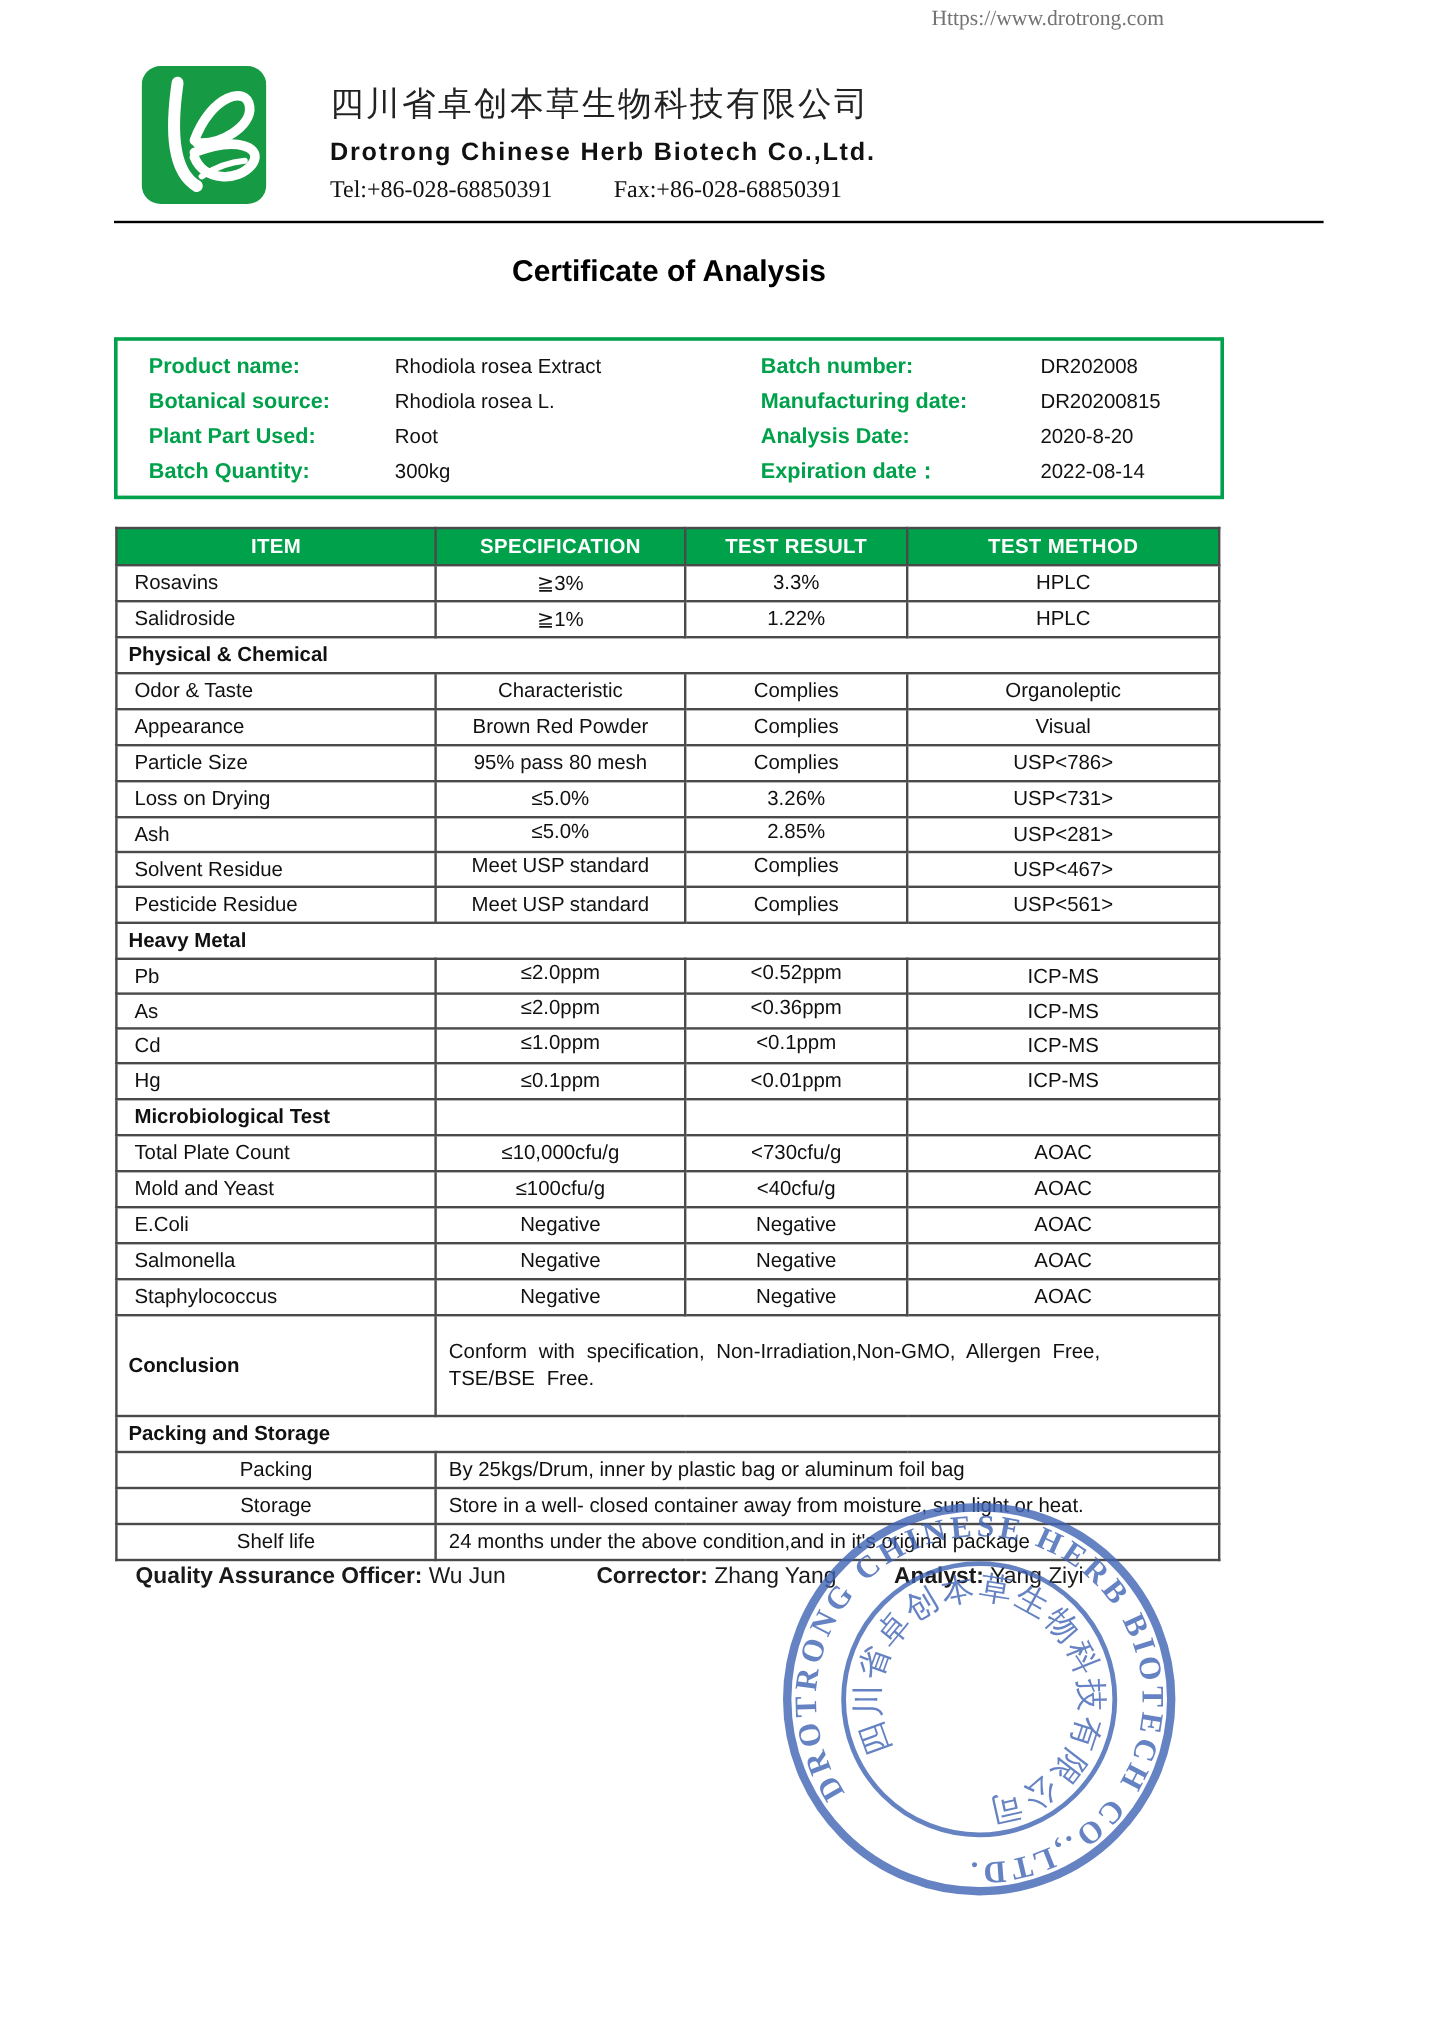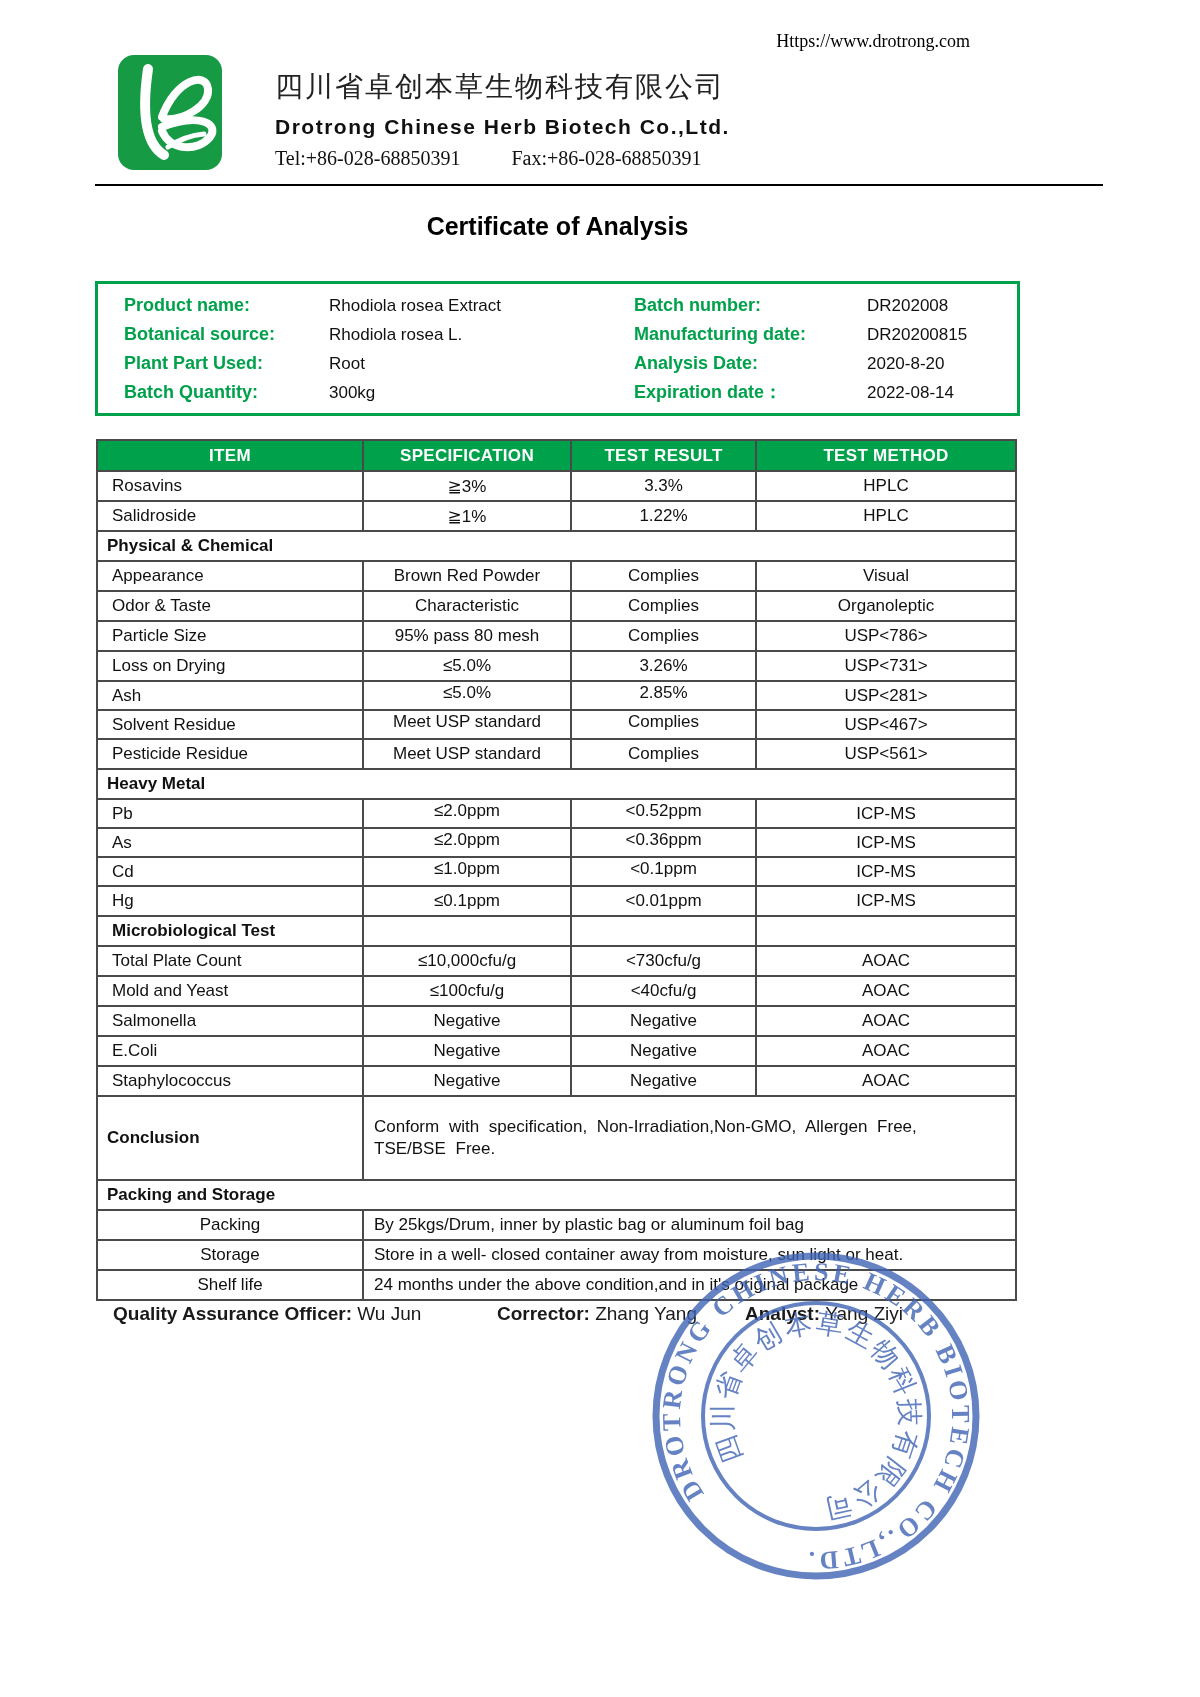--- a/index.html
+++ b/index.html
@@ -9,22 +9,22 @@
   
   .header{position:absolute;top:50px;left:95px;width:1010px;height:130px;}
   .logo{position:absolute;left:23px;top:5px;width:104px;height:115px;}
   .company{position:absolute;left:180px;top:18px;}
   .company-cn{font-size:28px;letter-spacing:2px;color:#222;font-weight:400;
               font-family:"Liberation Sans","DejaVu Sans",sans-serif;}
   .company-en{font-size:21px;font-weight:bold;letter-spacing:1.5px;margin-top:9px;color:#111;}
   .company-tel{font-size:20px;margin-top:8px;color:#111;
                font-family:"Liberation Serif","DejaVu Serif",serif;}
   .company-tel .fax{margin-left:46px;}
-  .site-url{position:absolute;right:135px;top:-45px;font-size:18px;color:#000000;
-            font-family:"Liberation Serif","DejaVu Serif",serif;margin-top:26px;}
+  .site-url{position:absolute;right:135px;top:-45px;font-size:18px;color:#737373;
+            font-family:"Liberation Serif","DejaVu Serif",serif;}
   .top-rule{position:absolute;top:184px;left:95px;width:1008px;height:2px;background:#000;}
 
   
   .coa-title{position:absolute;top:212px;left:95px;width:925px;text-align:center;
              font-size:25px;font-weight:bold;color:#000;}
 
   
   .info-box{position:absolute;top:281px;left:95px;width:925px;box-sizing:border-box;
             border:3px solid #00A14B;padding:7px 0 6px 16px;}
   .info-row{display:flex;height:29px;line-height:29px;}
@@ -152,30 +152,30 @@
         <tr class="r-data">
           <td class="c-item">Salidroside</td>
           <td class="c-mid">≧1%</td>
           <td class="c-mid">1.22%</td>
           <td class="c-mid">HPLC</td>
         </tr>
         <tr class="r-section">
           <td class="c-section" colspan="4">Physical &amp; Chemical</td>
         </tr>
         <tr class="r-data">
+          <td class="c-item">Odor &amp; Taste</td>
+          <td class="c-mid">Characteristic</td>
+          <td class="c-mid">Complies</td>
+          <td class="c-mid">Organoleptic</td>
+        </tr>
+        <tr class="r-data">
           <td class="c-item">Appearance</td>
           <td class="c-mid">Brown Red Powder</td>
           <td class="c-mid">Complies</td>
           <td class="c-mid">Visual</td>
-        </tr>
-        <tr class="r-data">
-          <td class="c-item">Odor &amp; Taste</td>
-          <td class="c-mid">Characteristic</td>
-          <td class="c-mid">Complies</td>
-          <td class="c-mid">Organoleptic</td>
         </tr>
         <tr class="r-data">
           <td class="c-item">Particle Size</td>
           <td class="c-mid">95% pass 80 mesh</td>
           <td class="c-mid">Complies</td>
           <td class="c-mid">USP&lt;786&gt;</td>
         </tr>
         <tr class="r-data">
           <td class="c-item">Loss on Drying</td>
           <td class="c-mid">≤5.0%</td>
@@ -239,27 +239,27 @@
           <td class="c-mid">&lt;730cfu/g</td>
           <td class="c-mid">AOAC</td>
         </tr>
         <tr class="r-data">
           <td class="c-item">Mold and Yeast</td>
           <td class="c-mid">≤100cfu/g</td>
           <td class="c-mid">&lt;40cfu/g</td>
           <td class="c-mid">AOAC</td>
         </tr>
         <tr class="r-data">
+          <td class="c-item">E.Coli</td>
+          <td class="c-mid">Negative</td>
+          <td class="c-mid">Negative</td>
+          <td class="c-mid">AOAC</td>
+        </tr>
+        <tr class="r-data">
           <td class="c-item">Salmonella</td>
-          <td class="c-mid">Negative</td>
-          <td class="c-mid">Negative</td>
-          <td class="c-mid">AOAC</td>
-        </tr>
-        <tr class="r-data">
-          <td class="c-item">E.Coli</td>
           <td class="c-mid">Negative</td>
           <td class="c-mid">Negative</td>
           <td class="c-mid">AOAC</td>
         </tr>
         <tr class="r-data">
           <td class="c-item">Staphylococcus</td>
           <td class="c-mid">Negative</td>
           <td class="c-mid">Negative</td>
           <td class="c-mid">AOAC</td>
         </tr>

